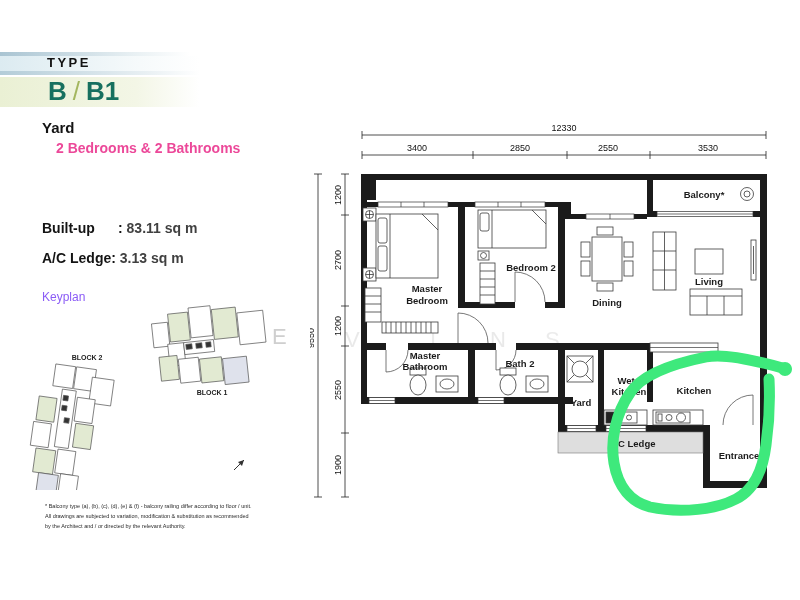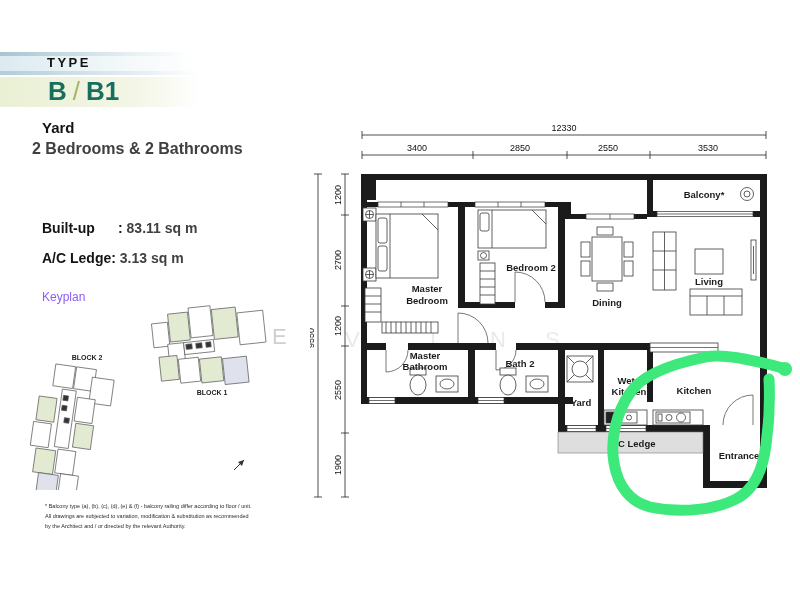--- a/index.html
+++ b/index.html
@@ -13,21 +13,21 @@
   .strip2{position:absolute;left:0;top:71px;width:200px;height:4px;
           background:linear-gradient(to right,#b3ccd8,#eaf1f4 75%,#fff);}
   .type-label{position:absolute;left:47px;top:55px;font-size:13px;font-weight:700;
           letter-spacing:2.5px;color:#121212;}
   .bb1-band{position:absolute;left:0;top:77px;width:210px;height:30px;
           background:linear-gradient(to right,#eaf0d4,#f3f6e6 65%,#fff 95%);}
   .bb1{position:absolute;left:48px;top:76px;font-size:26px;font-weight:600;color:#17705f;}
   .bb1 .sep{color:#a3b65f;padding:0 6px;font-weight:400;}
   
   .lbl-black{position:absolute;left:42px;color:#141414;font-size:15px;font-weight:600;}
-  .val-green{position:absolute;left:32px;color:#404040;font-size:16px;font-weight:600;}
+  .val-green{position:absolute;left:56px;color:#ec4899;font-size:14px;font-weight:600;}
   .pair{position:absolute;left:42px;font-size:14px;font-weight:600;color:#141414;}
   .pair .lblw{display:inline-block;width:76px;}
   .pair .val{color:#404040;}
   .keyplan-title{position:absolute;left:42px;top:290px;font-size:12px;color:#8b5cf6;font-weight:400;}
   
   .footnote{position:absolute;left:45px;top:501px;width:260px;font-size:5.5px;
             line-height:1.85;color:#2a2a2a;}
   
   .wm{position:absolute;font-size:22px;color:#cfcfcf;font-weight:400;}
   

